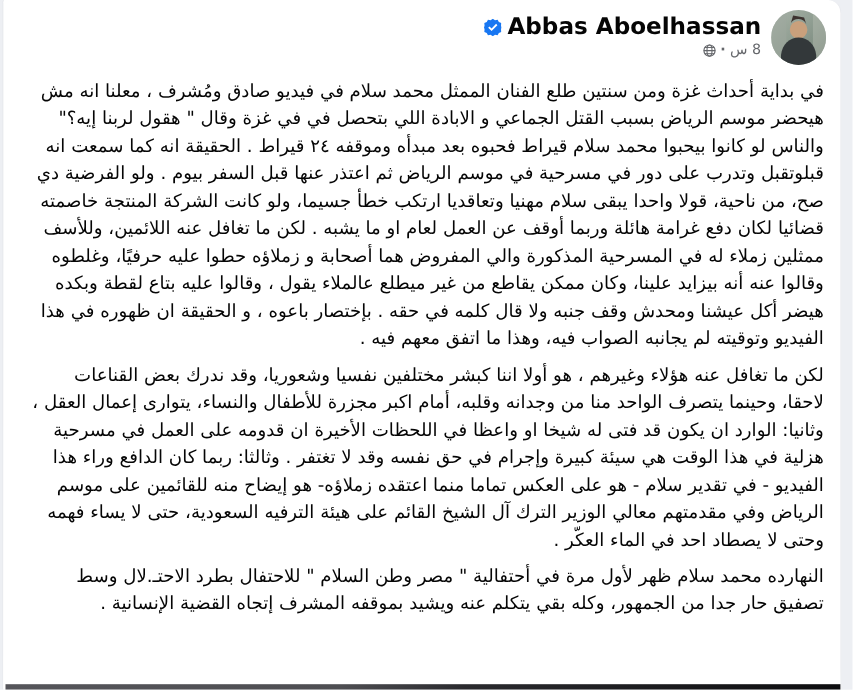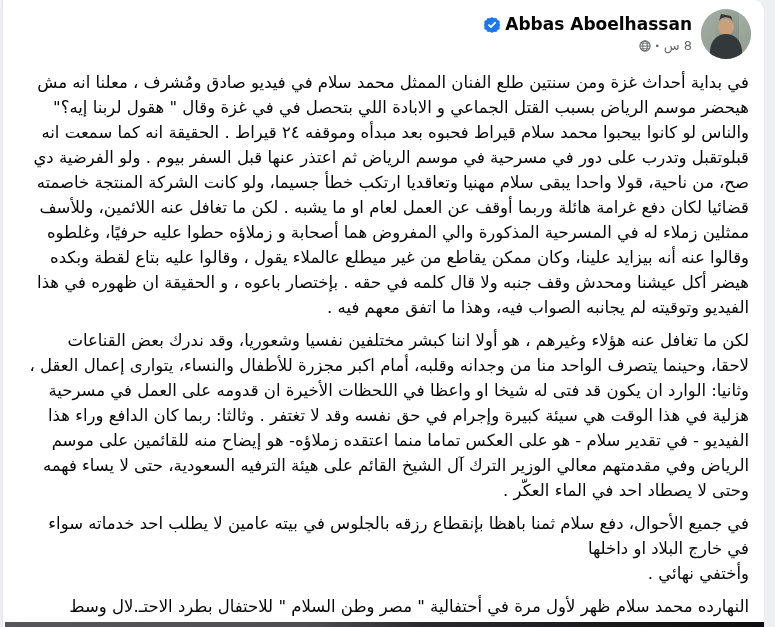--- a/index.html
+++ b/index.html
@@ -43,21 +43,21 @@
     align-items: flex-start; 
   }
   .name-row {
     display: flex;
     align-items: center;
     gap: 5px;
     direction: rtl;
   }
   .author-name {
     font-weight: bold;
-    font-size: 17px;
+    font-size: 21px;
     color: #050505;
     direction: ltr;
     cursor: pointer;
     line-height: 21px;
   }
   .badge {
     width: 16px; height: 16px;
     display: inline-block;
     flex: 0 0 auto;
   }
@@ -142,20 +142,18 @@
           </svg>
         </span>
       </div>
     </div>
 
   </div>
 
   <div class="post-body">
       <p class="post-paragraph">في بداية أحداث غزة ومن سنتين طلع الفنان الممثل محمد سلام في فيديو صادق ومُشرف ، معلنا انه مش هيحضر موسم الرياض بسبب القتل الجماعي و الابادة اللي بتحصل في في غزة وقال " هقول لربنا إيه؟" والناس لو كانوا بيحبوا محمد سلام قيراط فحبوه بعد مبدأه وموقفه ٢٤ قيراط . الحقيقة انه كما سمعت انه قبلوتقبل وتدرب على دور في مسرحية في موسم الرياض ثم اعتذر عنها قبل السفر بيوم . ولو الفرضية دي صح، من ناحية، قولا واحدا يبقى سلام مهنيا وتعاقديا ارتكب خطأ جسيما، ولو كانت الشركة المنتجة خاصمته قضائيا لكان دفع غرامة هائلة وربما أوقف عن العمل لعام او ما يشبه . لكن ما تغافل عنه اللائمين، وللأسف ممثلين زملاء له في المسرحية المذكورة والي المفروض هما أصحابة و زملاؤه حطوا عليه حرفيًا، وغلطوه وقالوا عنه أنه بيزايد علينا، وكان ممكن يقاطع من غير ميطلع عالملاء يقول ، وقالوا عليه بتاع لقطة وبكده هيضر أكل عيشنا ومحدش وقف جنبه ولا قال كلمه في حقه . بإختصار باعوه ، و الحقيقة ان ظهوره في هذا الفيديو وتوقيته لم يجانبه الصواب فيه، وهذا ما اتفق معهم فيه .</p>
       <p class="post-paragraph">لكن ما تغافل عنه هؤلاء وغيرهم ، هو أولا اننا كبشر مختلفين نفسيا وشعوريا، وقد ندرك بعض القناعات لاحقا، وحينما يتصرف الواحد منا من وجدانه وقلبه، أمام اكبر مجزرة للأطفال والنساء، يتوارى إعمال العقل ، وثانيا: الوارد ان يكون قد فتى له شيخا او واعظا في اللحظات الأخيرة ان قدومه على العمل في مسرحية هزلية في هذا الوقت هي سيئة كبيرة وإجرام في حق نفسه وقد لا تغتفر . وثالثا: ربما كان الدافع وراء هذا الفيديو - في تقدير سلام - هو على العكس تماما منما اعتقده زملاؤه- هو إيضاح منه للقائمين على موسم الرياض وفي مقدمتهم معالي الوزير الترك آل الشيخ القائم على هيئة الترفيه السعودية، حتى لا يساء فهمه وحتى لا يصطاد احد في الماء العكّر .</p>
-      <p class="post-paragraph">في جميع الأحوال، دفع سلام ثمنا باهظا بإنقطاع رزقه بالجلوس في بيته عامين لا يطلب احد خدماته سواء في خارج البلاد او داخلها
-وأختفي نهائي .</p>
       <p class="post-paragraph">النهارده محمد سلام ظهر لأول مرة في أحتفالية " مصر وطن السلام " للاحتفال بطرد الاحتـ.لال وسط تصفيق حار جدا من الجمهور، وكله بقي يتكلم عنه ويشيد بموقفه المشرف إتجاه القضية الإنسانية .</p>
     </div>
 
   <div class="bottom-strip"></div>
 
 </div>
 
 </body></html>

